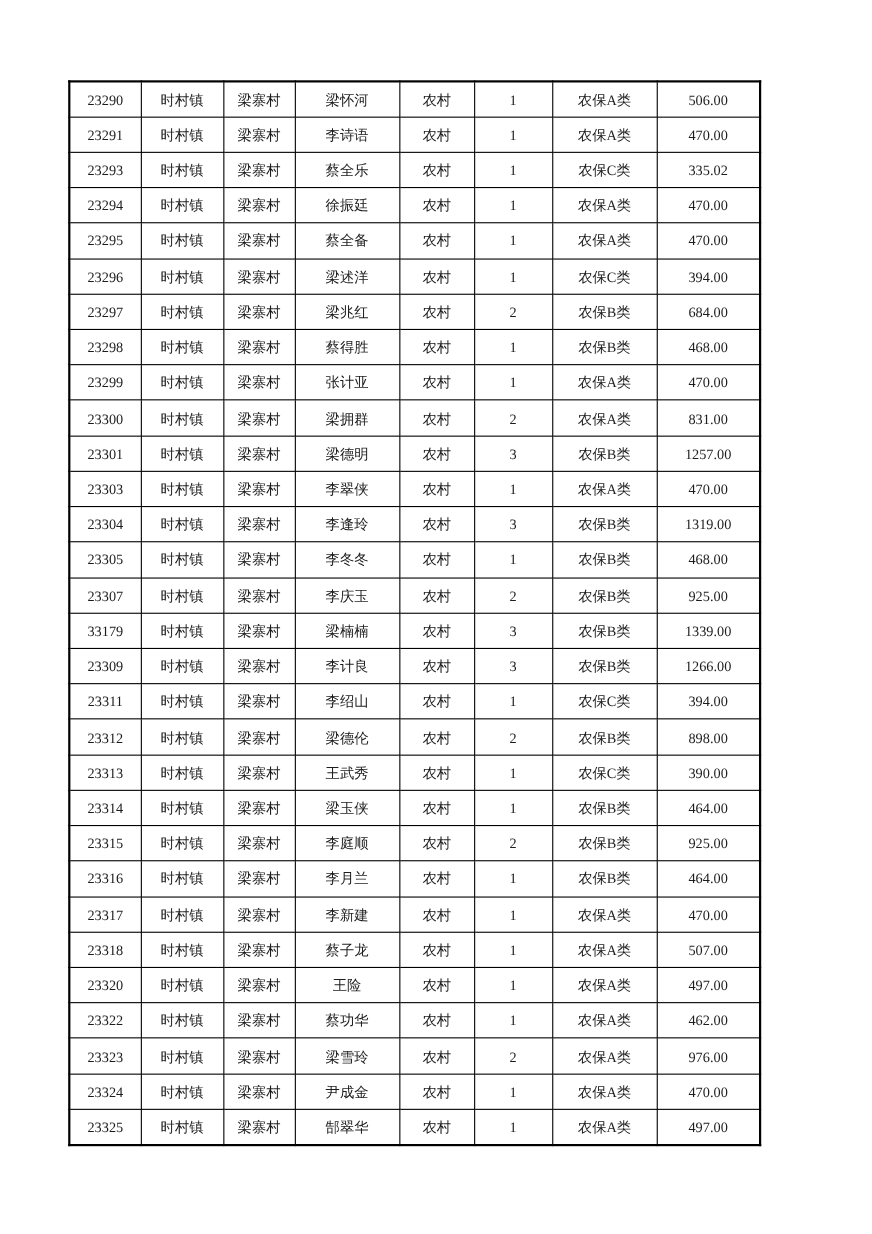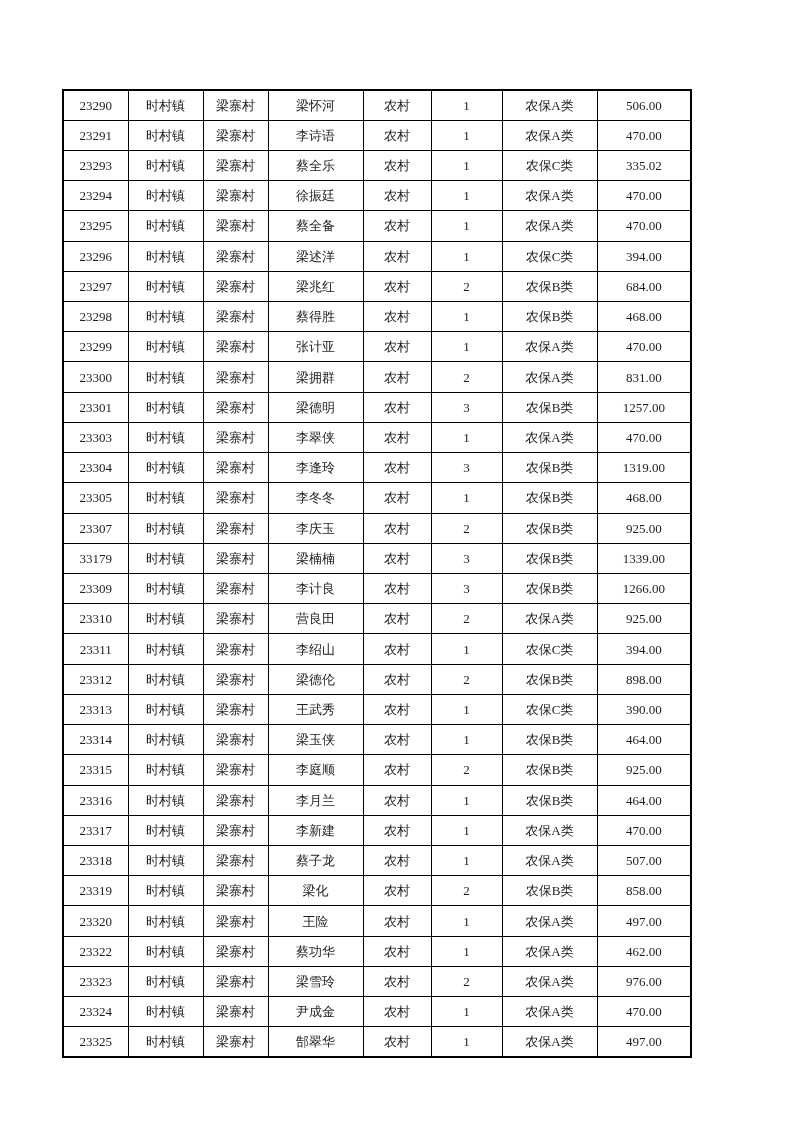--- a/index.html
+++ b/index.html
@@ -17,21 +17,20 @@
   }
   .data-table {
     position: absolute;
     left: 62px;
     top: 73px;
     width: 628px;
     height: 969px;
     border-collapse: collapse;
     table-layout: fixed;
     border: 2px solid #000000;
-    margin-top: 16px;
   }
   .data-table tr {
     height: 26.9px;
   }
   .data-table td {
     border: 1px solid #000000;
     padding: 0 2px;
     text-align: center;
     vertical-align: middle;
     font-size: 13px;
@@ -230,30 +229,20 @@
     <td>23309</td>
     <td>时村镇</td>
     <td>梁寨村</td>
     <td>李计良</td>
     <td>农村</td>
     <td>3</td>
     <td>农保B类</td>
     <td>1266.00</td>
   </tr>
         <tr>
-    <td>23310</td>
-    <td>时村镇</td>
-    <td>梁寨村</td>
-    <td>营良田</td>
-    <td>农村</td>
-    <td>2</td>
-    <td>农保A类</td>
-    <td>925.00</td>
-  </tr>
-        <tr>
     <td>23311</td>
     <td>时村镇</td>
     <td>梁寨村</td>
     <td>李绍山</td>
     <td>农村</td>
     <td>1</td>
     <td>农保C类</td>
     <td>394.00</td>
   </tr>
         <tr>
@@ -318,30 +307,20 @@
   </tr>
         <tr>
     <td>23318</td>
     <td>时村镇</td>
     <td>梁寨村</td>
     <td>蔡子龙</td>
     <td>农村</td>
     <td>1</td>
     <td>农保A类</td>
     <td>507.00</td>
-  </tr>
-        <tr>
-    <td>23319</td>
-    <td>时村镇</td>
-    <td>梁寨村</td>
-    <td>梁化</td>
-    <td>农村</td>
-    <td>2</td>
-    <td>农保B类</td>
-    <td>858.00</td>
   </tr>
         <tr>
     <td>23320</td>
     <td>时村镇</td>
     <td>梁寨村</td>
     <td>王险</td>
     <td>农村</td>
     <td>1</td>
     <td>农保A类</td>
     <td>497.00</td>

